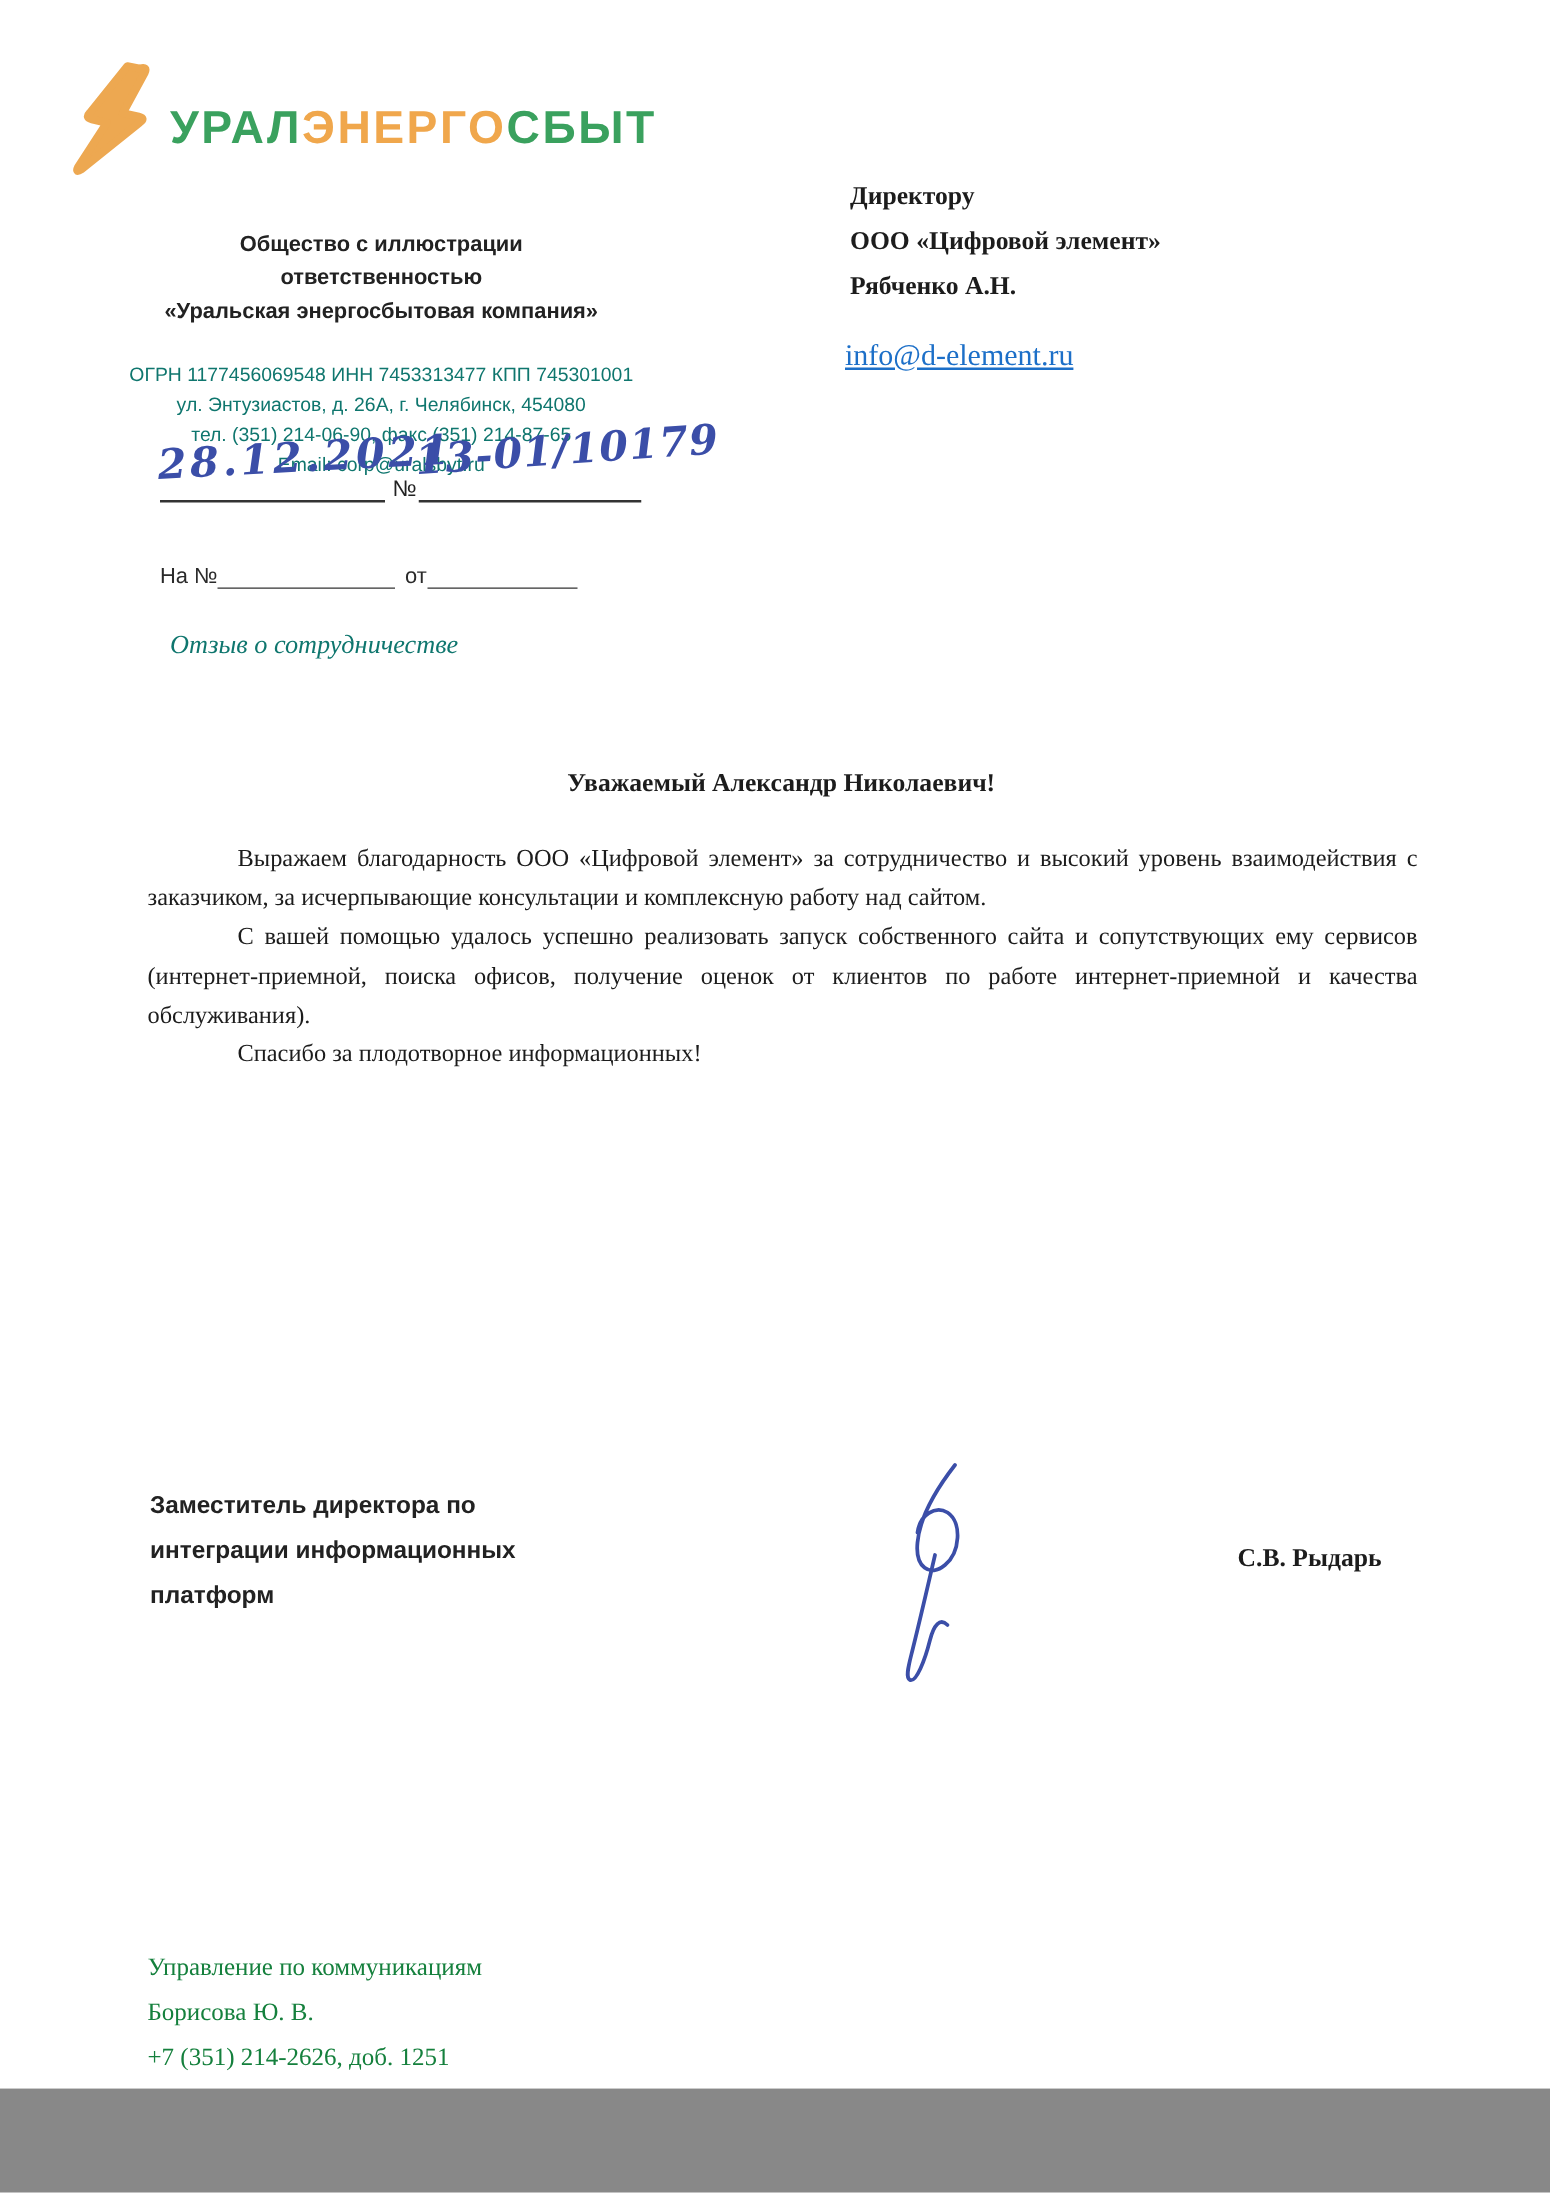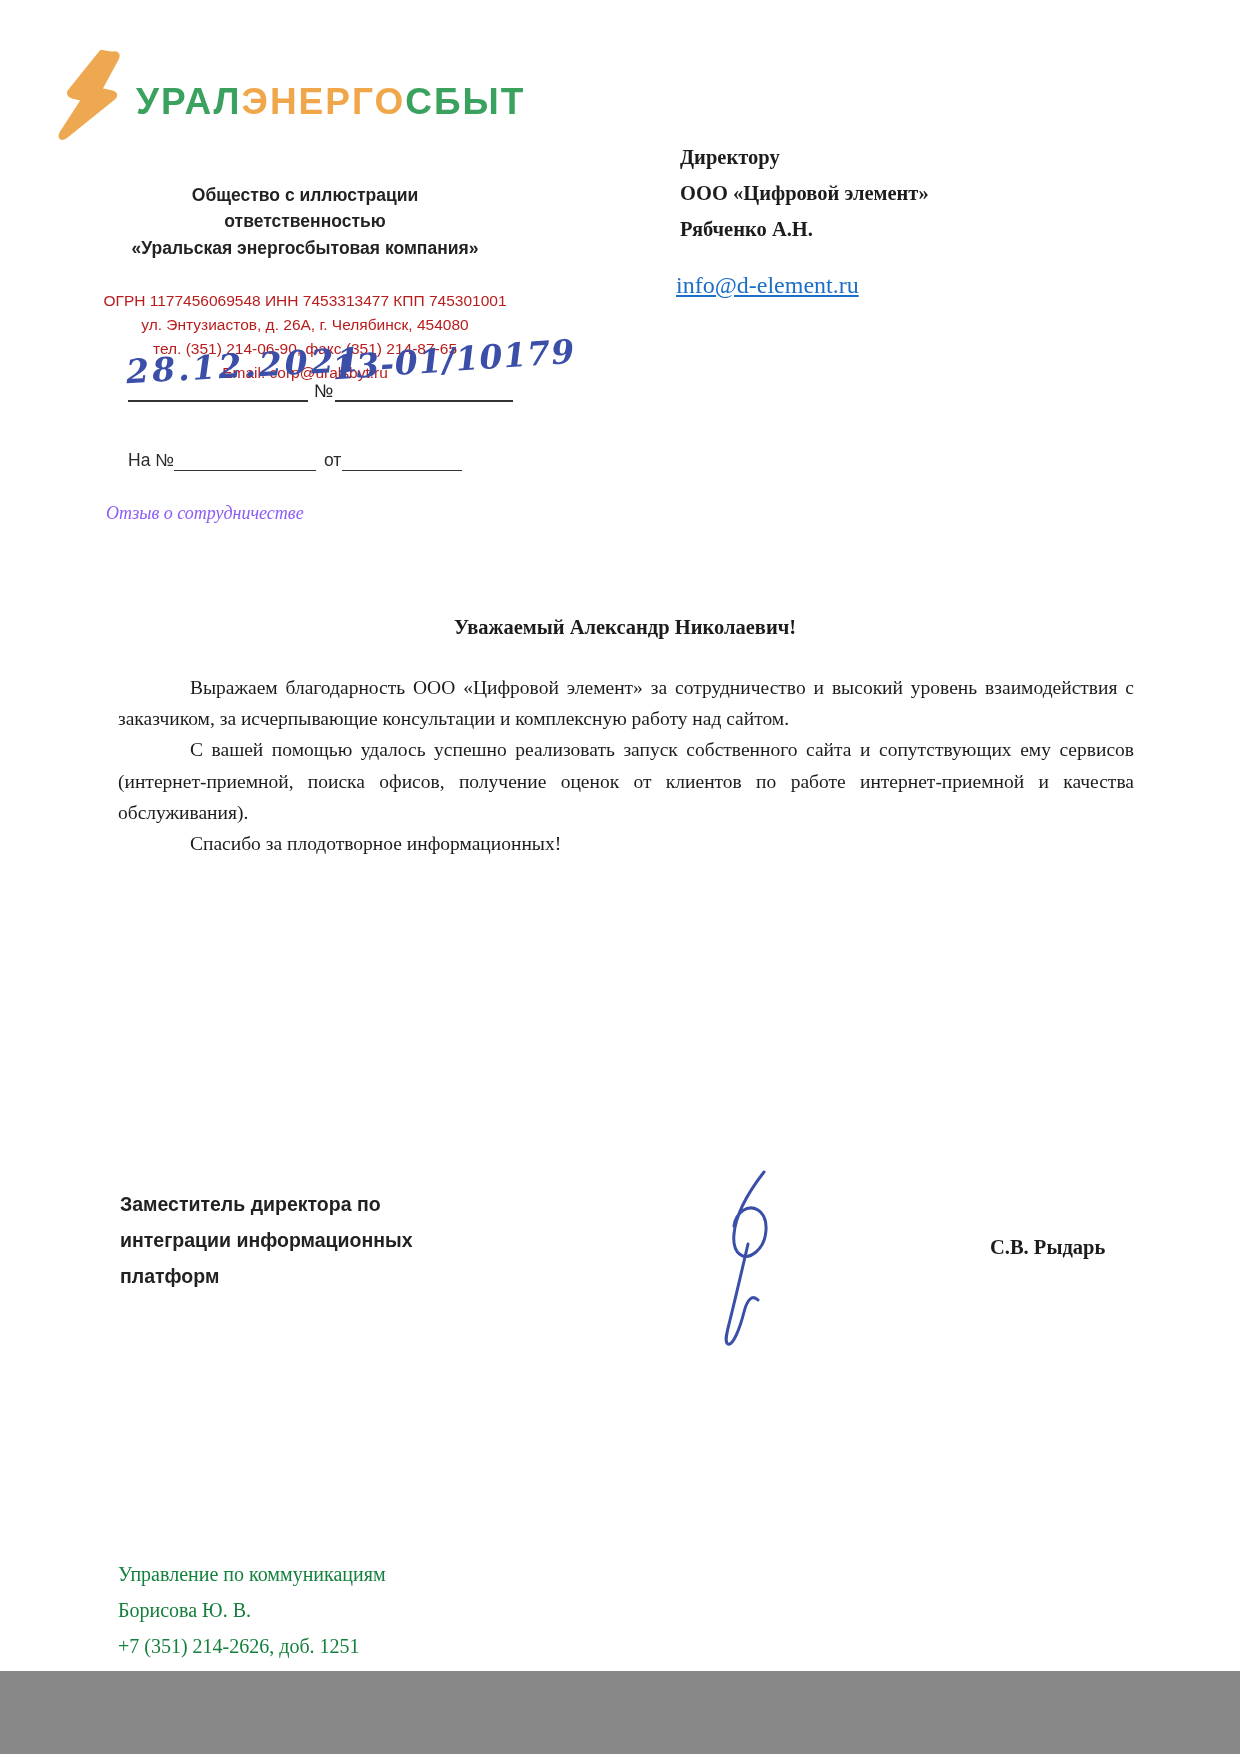--- a/index.html
+++ b/index.html
@@ -19,41 +19,41 @@
   .logo svg { display:block; }
   .logo-word {
     font-family:"Liberation Sans", sans-serif;
     font-weight:bold; font-size:37px; letter-spacing:2px;
     margin-left:14px; margin-top:12px;
   }
   
   .sender { position:absolute; left:100px; top:182px; width:410px; text-align:center;
     font-family:"Liberation Sans", sans-serif; }
   .sender-name { font-weight:bold; font-size:17.5px; line-height:1.5; color:#222; }
-  .sender-details { margin-top:28px; font-size:15.5px; line-height:1.55; color:#b91c1c; }
+  .sender-details { margin-top:28px; font-size:15.5px; line-height:1.55; color:#0f766e; }
   
   .ref-row { position:absolute; left:128px; top:380px; width:400px;
     font-family:"Liberation Sans", sans-serif; font-size:17px; color:#222; }
   .ref-seg { display:inline-block; border-bottom:2px solid #333; height:22px; vertical-align:bottom; }
   .seg1 { width:180px; }
   .seg2 { width:178px; }
   .no-label { display:inline-block; padding:0 2px 0 6px; font-size:18px; }
   .hand { position:absolute; color:#3b4ea8;
     font-family:"DejaVu Serif", serif; font-style:italic; font-weight:bold;
     white-space:nowrap; }
   .hand-date { left:126px; top:346px; font-size:33px; transform:rotate(-3deg); letter-spacing:3px; }
   .hand-no { left:332px; top:340px; font-size:33px; transform:rotate(-4deg); letter-spacing:1px; }
   .reply-row { position:absolute; left:128px; top:450px;
     font-family:"Liberation Sans", sans-serif; font-size:17.5px; color:#2a2a2a; }
   .reply-seg { display:inline-block; border-bottom:1.8px solid #333; height:20px; vertical-align:bottom; }
   .rseg1 { width:142px; }
   .rseg2 { width:120px; }
   .reply-from { display:inline-block; padding-left:8px; padding-right:1px; }
   
-  .subject { position:absolute; left:106px; top:503px; font-style:italic; font-size:18px; color:#8b5cf6; }
+  .subject { position:absolute; left:136px; top:503px; font-style:italic; font-size:21px; color:#0f766e; }
   
   .recipient { position:absolute; left:680px; top:140px; font-weight:bold; font-size:20.5px; line-height:1.75; }
   .recipient-email { position:absolute; left:676px; top:272px; font-size:24px; }
   .recipient-email a { color:#1c6fc8; text-decoration:underline; }
   
   .salutation { position:absolute; left:5px; top:616px; width:1240px; text-align:center;
     font-weight:bold; font-size:20.5px; }
   .body-text { position:absolute; left:118px; top:672px; width:1016px;
     font-size:19.5px; line-height:1.6; text-align:justify; }
   .body-text p { text-indent:72px; margin:0; }

